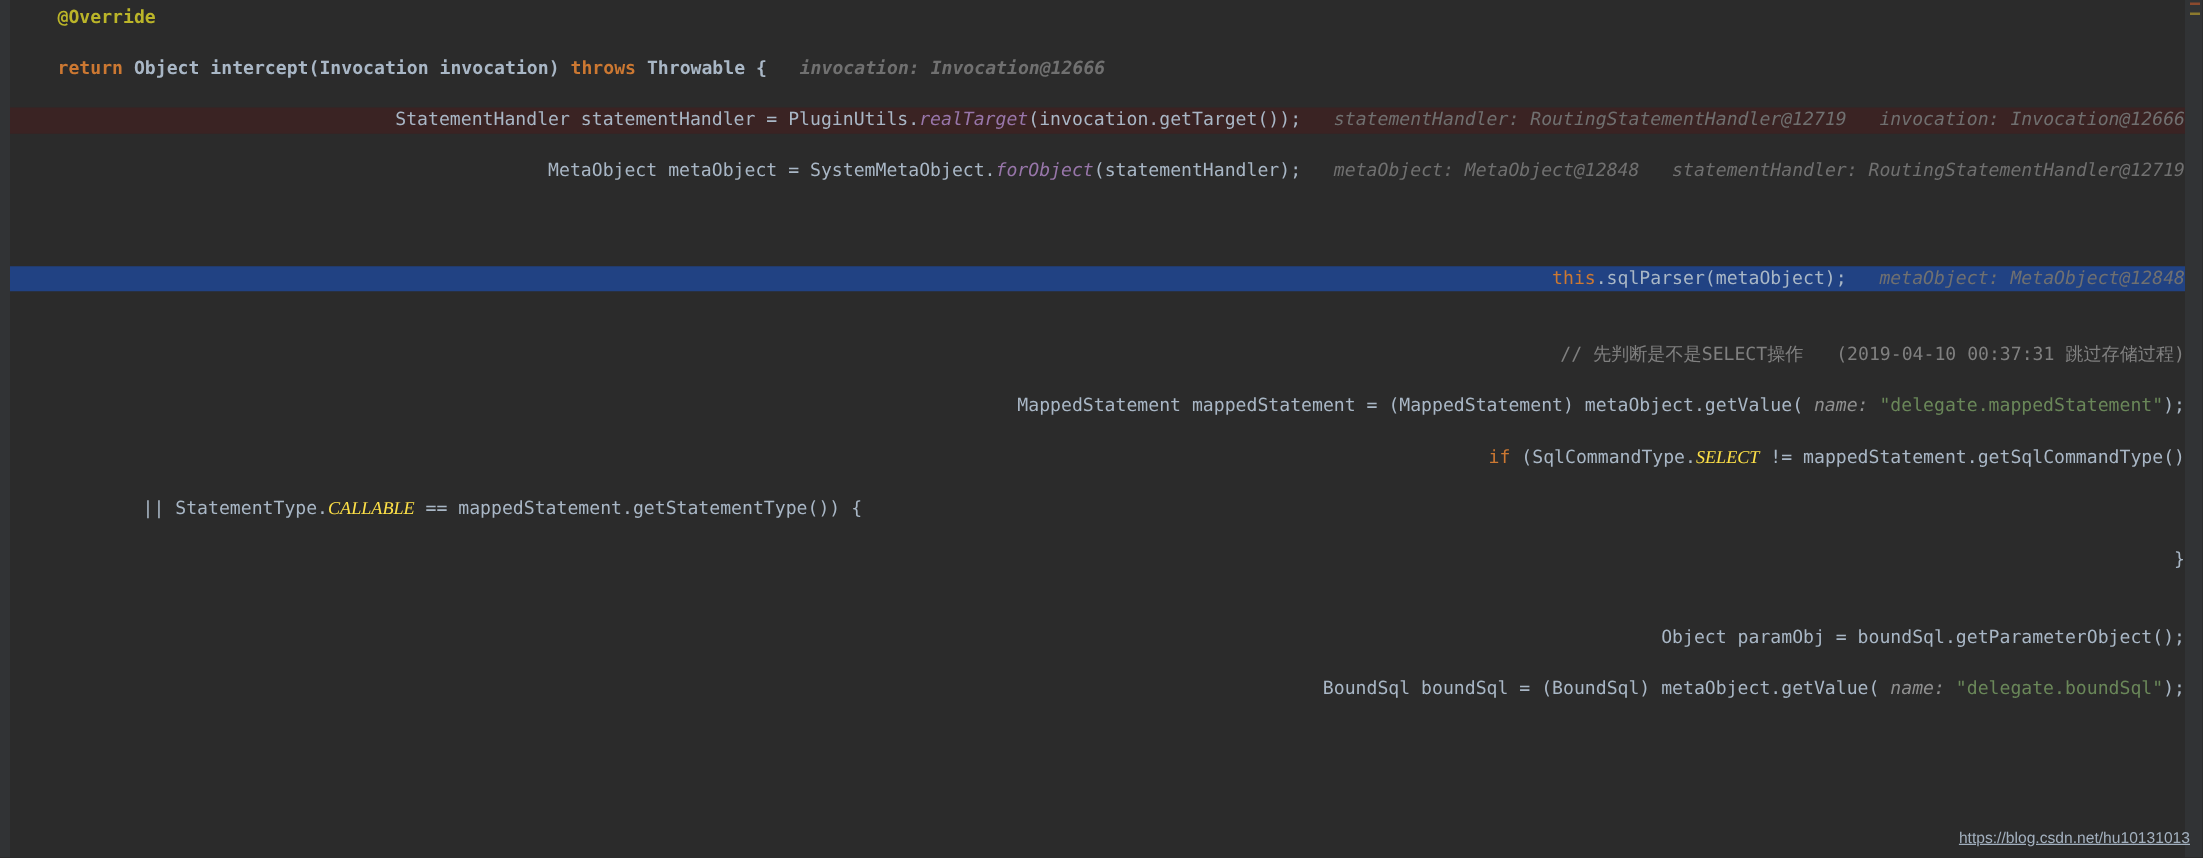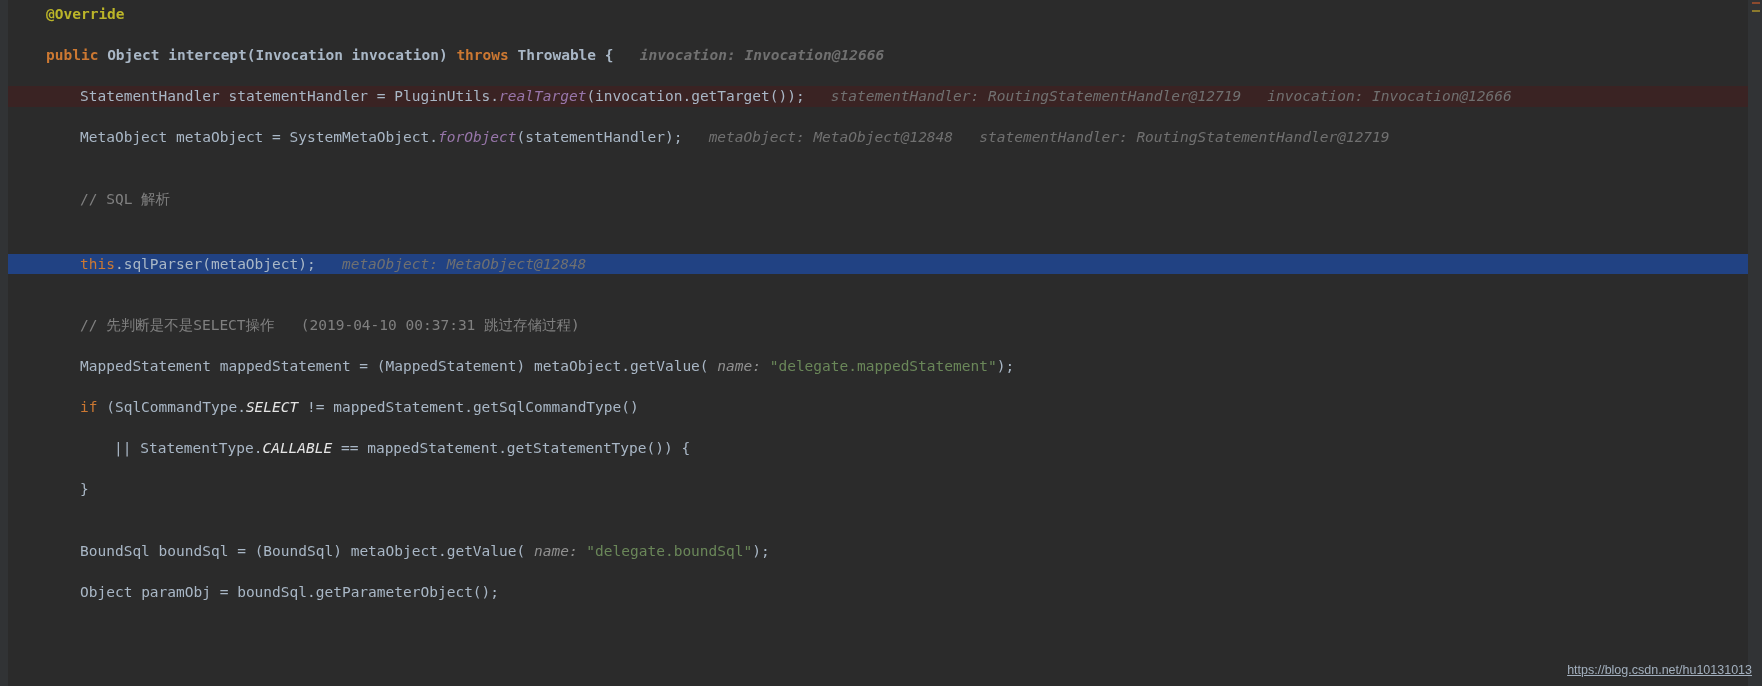--- a/index.html
+++ b/index.html
@@ -24,26 +24,26 @@
     position:absolute;
     left:8px; top:0; right:14px;
     padding:4px 0 0 0;
     white-space:pre;
     overflow:hidden;
   }
   .line { display:block; padding-left:28px; position:relative; }
   .hl-red { background:#3a2323; }
   .hl-blue { background:#214283;margin-top:24px; }
   .indent1 { padding-left:38px;font-weight:bold; }
-  .indent2 { padding-left:72px; }
+  .indent2 { padding-left:72px;text-align:right; }
   .indent3 { padding-left:106px; }
   .k-orange { color:#cc7832; }
   .k-anno { color:#bbb529; }
   .k-str { color:#6a8759; }
-  .k-field { color:#e5e5e5; font-style:italic; }
+  .k-field { color:#fde047; font-style:italic;font-family:Liberation Serif, serif; }
   .k-static { color:#9876aa; font-style:italic; }
   .k-comment { color:#808080; }
   .k-hint { color:#707070; font-style:italic; }
   .k-param { color:#909090; font-style:italic; }
   .minimap {
     position:absolute;
     right:0; top:0; bottom:0;
     width:14px;
     background:#313335;
   }
@@ -58,35 +58,34 @@
     opacity:0.95;
     text-decoration:underline;
   }
 </style>
 </head>
 <body>
 
 <div class="gutter"></div>
 
 <pre class="code"><span class="line indent1"><span class="k-anno">@Override</span></span>
-<span class="line indent1"><span class="k-orange">public</span> <span>Object</span> <span>intercept</span>(<span>Invocation</span> <span>invocation</span>) <span class="k-orange">throws</span> <span>Throwable</span> {   <span class="k-hint">invocation: Invocation@12666</span></span>
+<span class="line indent1"><span class="k-orange">return</span> <span>Object</span> <span>intercept</span>(<span>Invocation</span> <span>invocation</span>) <span class="k-orange">throws</span> <span>Throwable</span> {   <span class="k-hint">invocation: Invocation@12666</span></span>
 <span class="line indent2 hl-red"><span>StatementHandler</span> <span>statementHandler</span><span> = </span><span>PluginUtils.</span><span class="k-static">realTarget</span><span>(invocation.getTarget());</span>   <span class="k-hint">statementHandler: RoutingStatementHandler@12719   invocation: Invocation@12666</span></span>
 <span class="line indent2"><span>MetaObject</span> <span>metaObject</span><span> = </span><span>SystemMetaObject.</span><span class="k-static">forObject</span><span>(statementHandler);</span>   <span class="k-hint">metaObject: MetaObject@12848   statementHandler: RoutingStatementHandler@12719</span></span>
 <span class="line indent2"></span>
-<span class="line indent2"><span class="k-comment">// SQL 解析</span></span>
 <span class="line indent2 hl-blue"><span class="k-orange">this</span><span>.sqlParser(metaObject);</span>   <span class="k-hint">metaObject: MetaObject@12848</span></span>
 <span class="line indent2"></span>
 <span class="line indent2"><span class="k-comment">// 先判断是不是SELECT操作   (2019-04-10 00:37:31 跳过存储过程)</span></span>
 <span class="line indent2"><span>MappedStatement</span> <span>mappedStatement</span><span> = </span><span>(MappedStatement) metaObject.getValue(</span><span class="k-param"> name: </span><span class="k-str">"delegate.mappedStatement"</span><span>);</span></span>
 <span class="line indent2"><span class="k-orange">if</span> <span>(SqlCommandType.</span><span class="k-field">SELECT</span><span> != mappedStatement.getSqlCommandType()</span></span>
 <span class="line indent3"><span>|| </span><span>StatementType.</span><span class="k-field">CALLABLE</span><span> == mappedStatement.getStatementType()) {</span></span>
 <span class="line indent2"><span>}</span></span>
 <span class="line indent2"></span>
+<span class="line indent2"><span>Object</span> <span>paramObj</span><span> = boundSql.getParameterObject();</span></span>
 <span class="line indent2"><span>BoundSql</span> <span>boundSql</span><span> = </span><span>(BoundSql) metaObject.getValue(</span><span class="k-param"> name: </span><span class="k-str">"delegate.boundSql"</span><span>);</span></span>
-<span class="line indent2"><span>Object</span> <span>paramObj</span><span> = boundSql.getParameterObject();</span></span>
 <span class="line indent2"></span>
 
 
 
 
 
 
 
 
 

